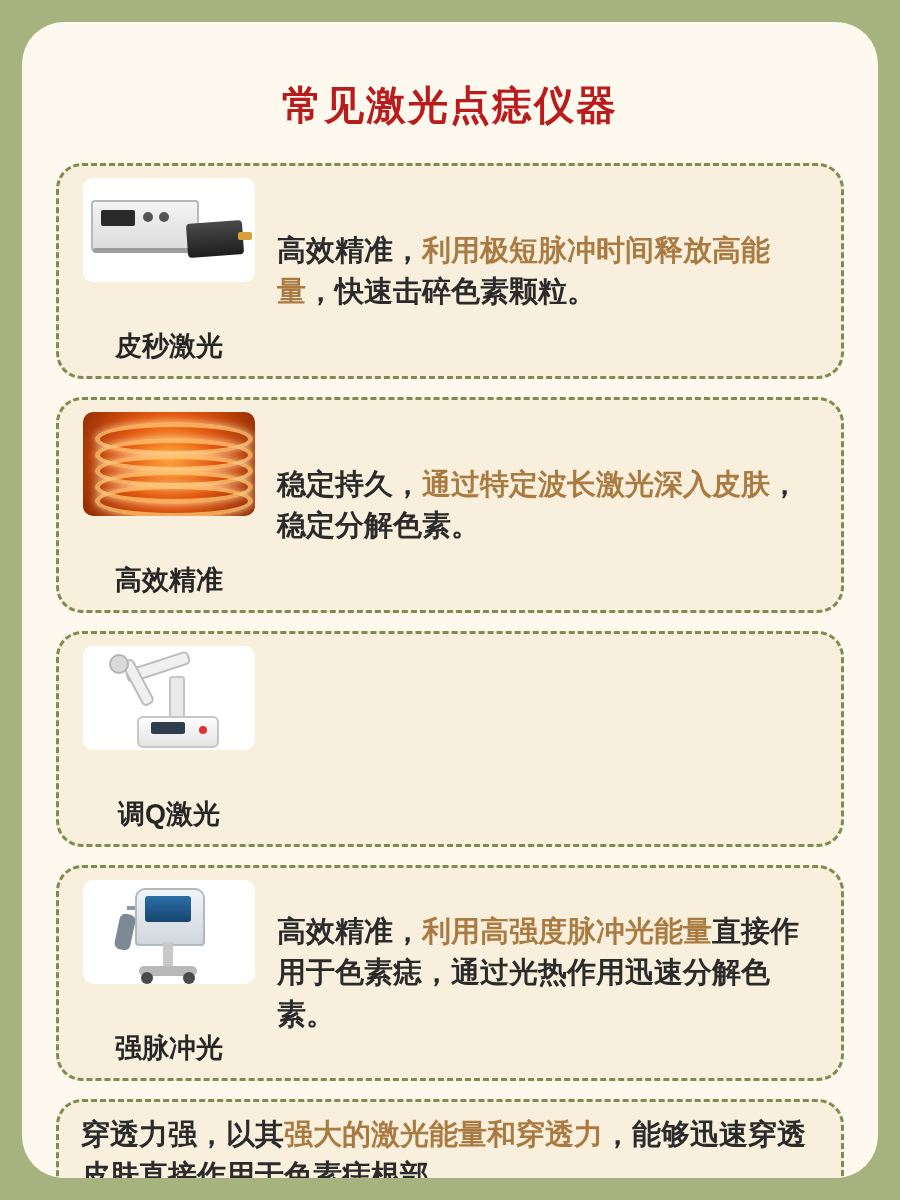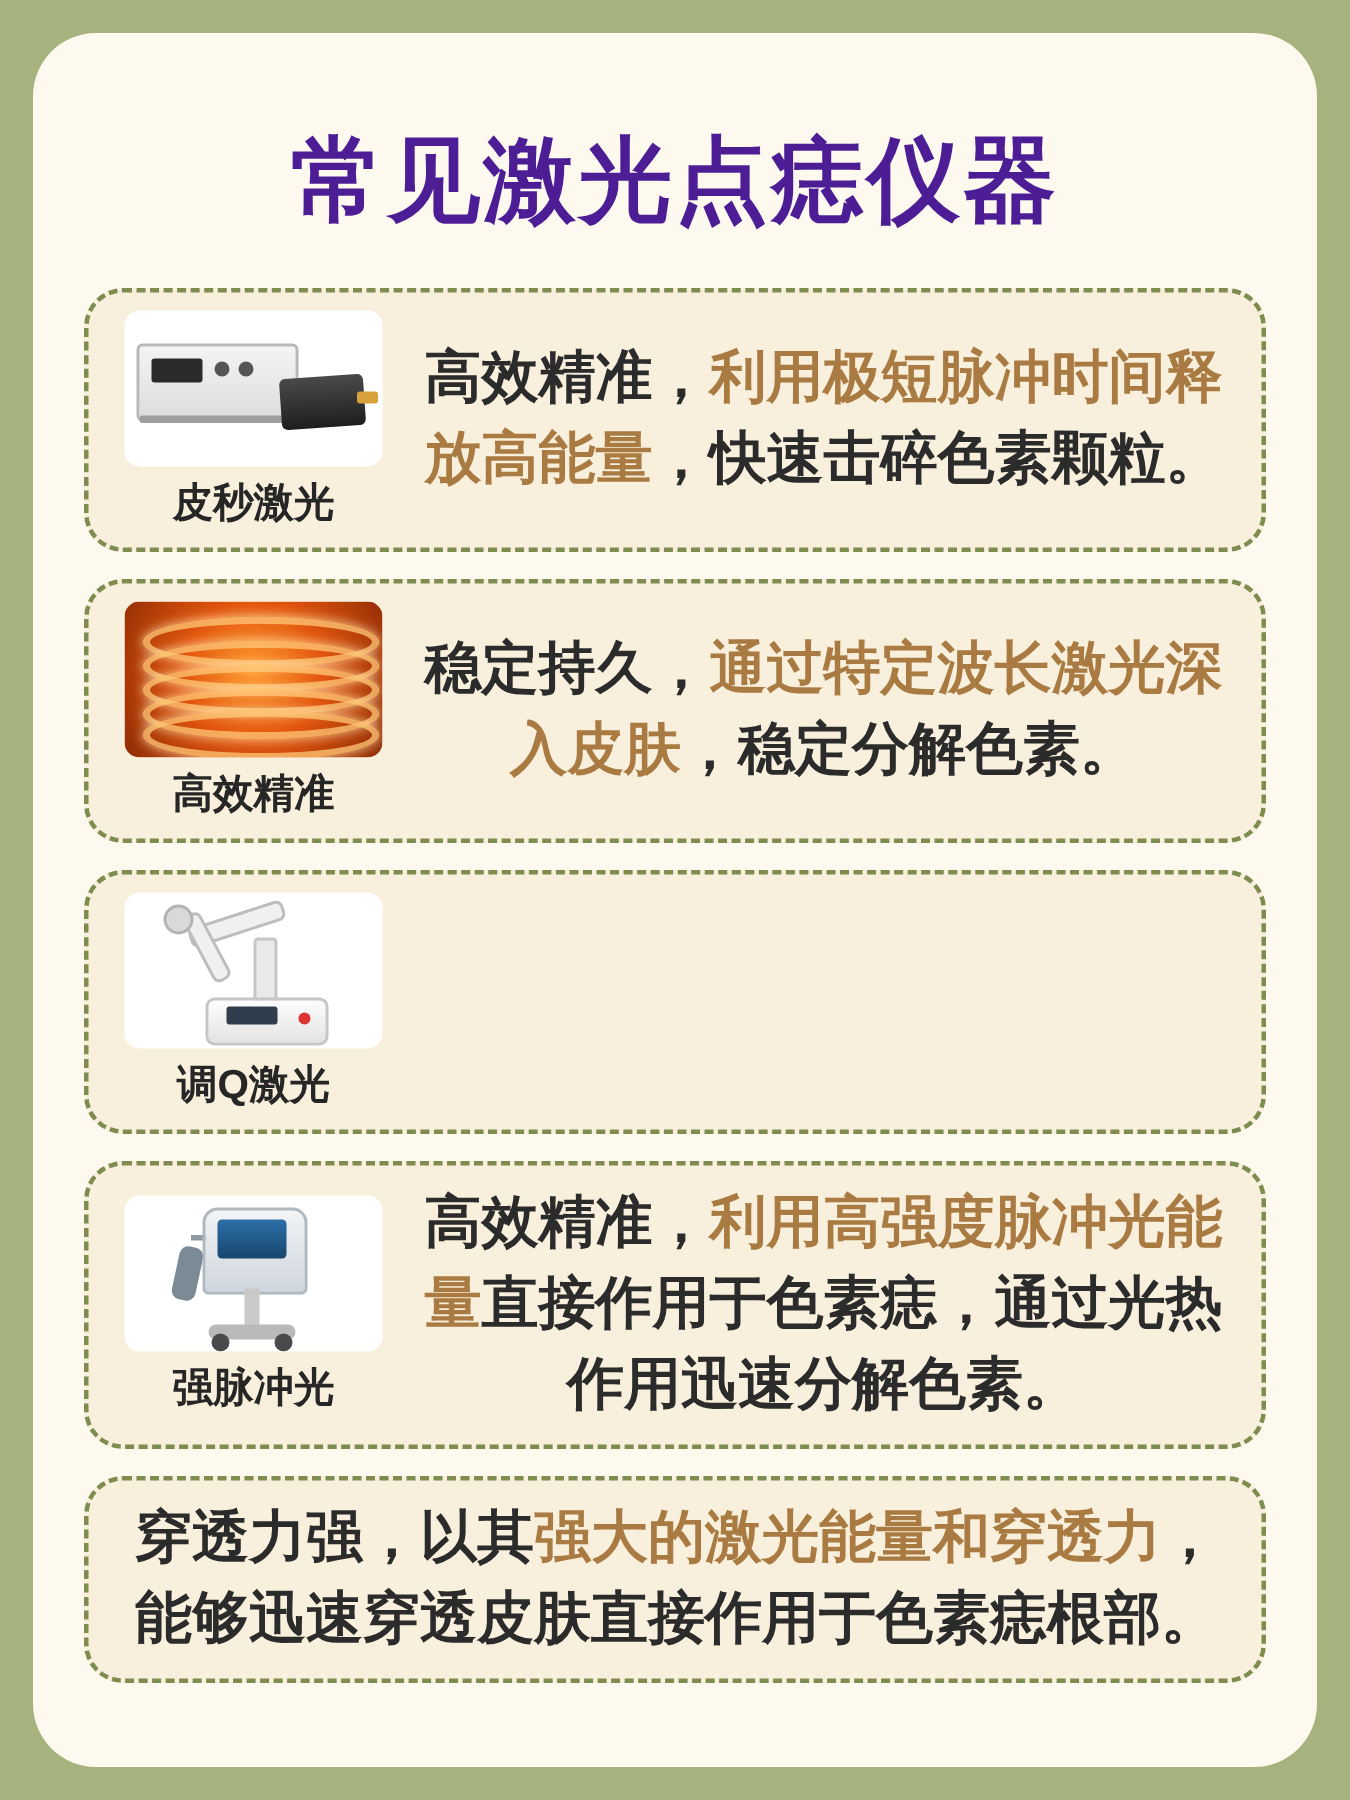--- a/index.html
+++ b/index.html
@@ -21,24 +21,24 @@
     height: 1156px;
     background: #fdf9ef;
     border-radius: 42px;
     box-sizing: border-box;
     padding: 0;
     overflow: hidden;
   }
   .title {
     text-align: center;
     margin: 56px 0 30px 0;
-    font-size: 62px;
+    font-size: 40px;
     font-weight: 900;
     letter-spacing: 2px;
-    color: #4c1d95;
+    color: #b91c1c;
     -webkit-text-stroke: 6px #fdf9ef;
     paint-order: stroke fill;
     font-family: "Liberation Sans", sans-serif;
   }
   .cards {
     padding: 0 34px;
     box-sizing: border-box;
   }
   .card {
     position: relative;
@@ -54,45 +54,45 @@
   .card.tint {
     background: #f8f0dc;
   }
   .thumb {
     flex: 0 0 auto;
     width: 196px;
     display: flex;
     flex-direction: column;
     align-items: center;
     justify-content: center;
+    gap: 40px;
   }
   .thumb-img {
     width: 172px;
     height: 104px;
     border-radius: 10px;
     position: relative;
     overflow: hidden;
     background: #ffffff;
   }
   .thumb-label {
     margin-top: 6px;
     font-size: 27px;
     font-weight: 900;
     color: #262626;
     white-space: nowrap;
   }
   .desc {
     flex: 1 1 auto;
-    font-size: 38px;
+    font-size: 29px;
     line-height: 1.42;
     color: #2b2b2b;
     font-weight: 700;
     padding-left: 10px;
     padding-right: 2px;
-    text-align: center;
   }
   .hl {
     color: #a97b42;
     font-weight: 900;
   }
 
   
   .dev { position: absolute; }
 
   

